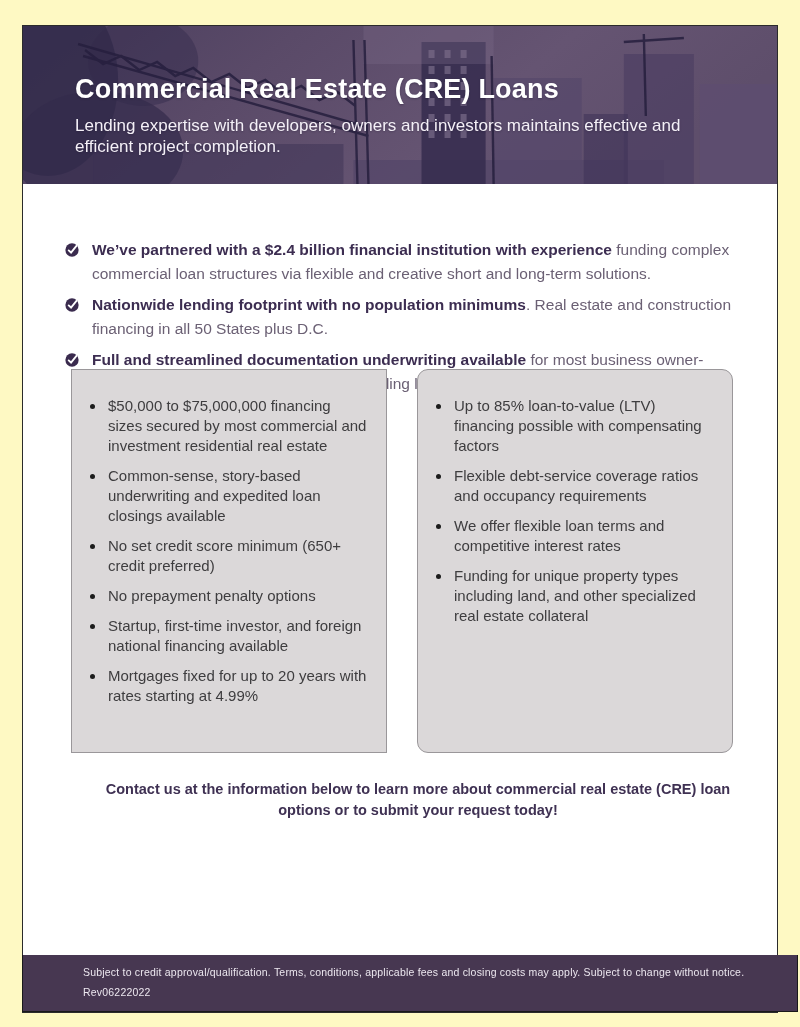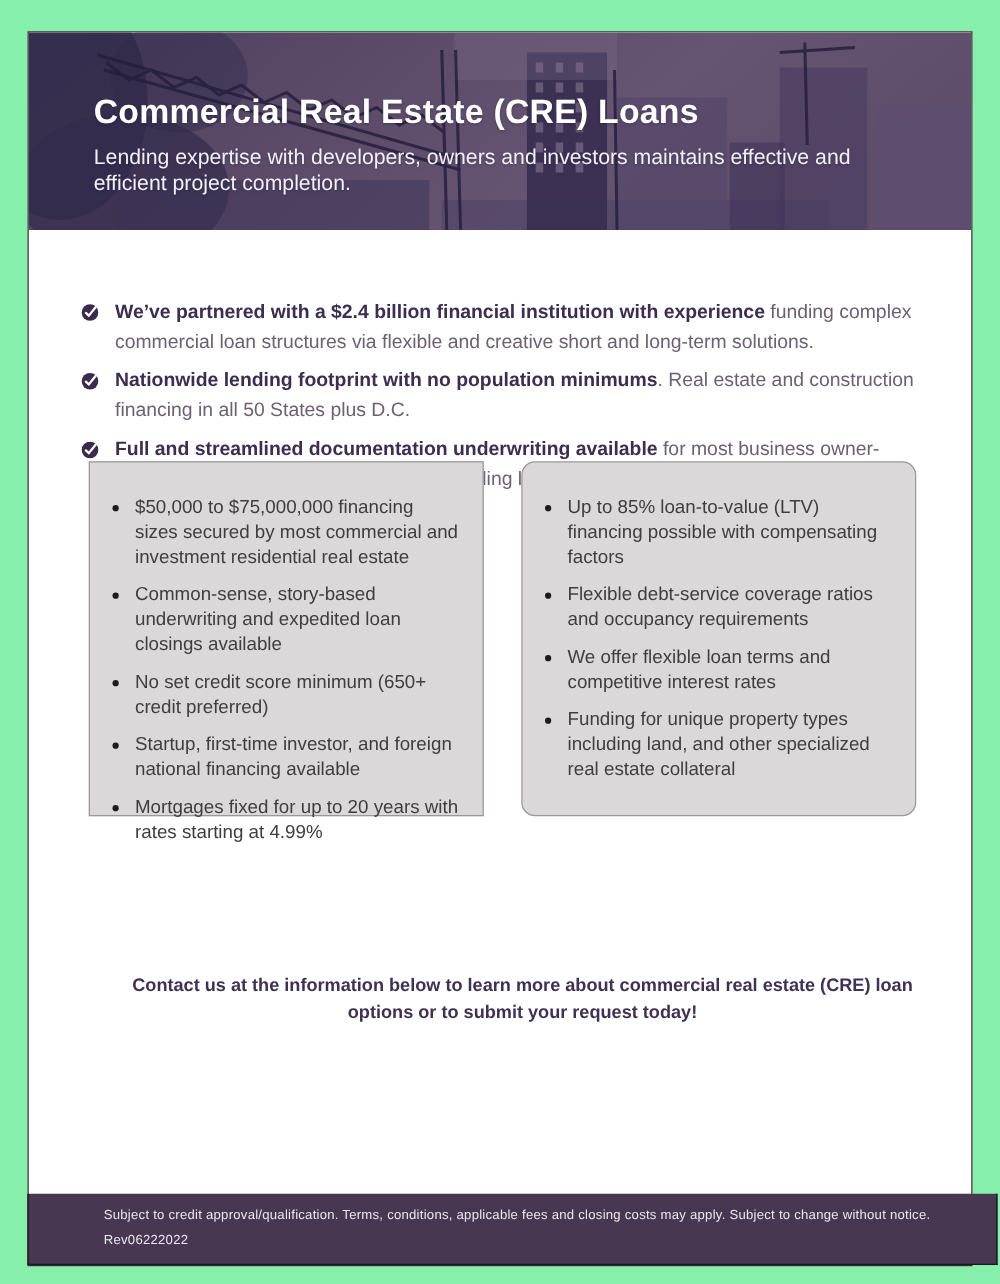--- a/index.html
+++ b/index.html
@@ -1,18 +1,18 @@
 <!DOCTYPE html>
 <html><head>
 <meta charset="utf-8">
 <style>
   * { margin: 0; padding: 0; box-sizing: border-box; }
   html, body { width: 800px; height: 1027px; background: #ffffff; overflow: hidden;
     font-family: "Liberation Sans", sans-serif; }
-  .page { position: relative; width: 800px; height: 1027px; background: #86efac; }
+  .page { position: relative; width: 800px; height: 1027px; background: #fef9c3; }
 
   .frame { position: absolute; left: 22px; top: 25px; width: 756px; height: 988px;
     border: 1.5px solid #2b2b2b; background: #fff; }
 
   
   .hero { position: absolute; left: 0; top: 0; width: 100%; height: 158px; overflow: hidden; }
   .hero svg.photo { position: absolute; inset: 0; width: 100%; height: 100%; display: block; }
   .hero-text { position: absolute; left: 52px; top: 48px; width: 660px; color: #ffffff; }
   .hero-title { font-size: 27px; font-weight: bold; letter-spacing: 0.2px;
     text-shadow: 0 1px 2px rgba(30,20,45,.35); }
@@ -20,21 +20,21 @@
     color: #f4f0f7; text-shadow: 0 1px 2px rgba(30,20,45,.3); }
 
   
   .intro { position: absolute; left: 42px; top: 172px; width: 678px; margin-top: 40px; }
   .ib { display: flex; margin-bottom: 7px; }
   .ib .ck { flex: 0 0 14px; width: 14px; height: 14px; margin: 5px 13px 0 0; }
   .ib .txt { font-size: 15.5px; line-height: 24px; color: #6b6074; }
   .ib .txt b { color: #3c2d51; }
 
   
-  .box { position: absolute; top: 343px; width: 316px; height: 284px;
+  .box { position: absolute; top: 343px; width: 316px; height: 384px;
     background: #dbd8d9; border: 1px solid #9a979a; padding: 26px 18px 0 16px; }
   .box.left { left: 48px; }
   .box.right { left: 394px; border-radius: 11px; }
   .box ul { list-style: none; }
   .box li { display: flex; margin-bottom: 10px; }
   .box .dot { flex: 0 0 5px; width: 5px; height: 5px; border-radius: 50%;
     background: #1c1c1c; margin: 8px 13px 0 2px; }
   .box .li-text { font-size: 15px; line-height: 20px; color: #3e3d3f; }
 
   
@@ -152,20 +152,24 @@
         <li>
             <span class="dot"></span>
             <span class="li-text">Common-sense, story-based underwriting and expedited loan closings available</span>
           </li>
         <li>
             <span class="dot"></span>
             <span class="li-text">No set credit score minimum (650+ credit preferred)</span>
           </li>
         <li>
             <span class="dot"></span>
+            <span class="li-text">No prepayment penalty options</span>
+          </li>
+        <li>
+            <span class="dot"></span>
             <span class="li-text">Startup, first-time investor, and foreign national financing available</span>
           </li>
         <li>
             <span class="dot"></span>
             <span class="li-text">Mortgages fixed for up to 20 years with rates starting at 4.99%</span>
           </li>
       </ul>
     </div>
 
     <div class="box right">

